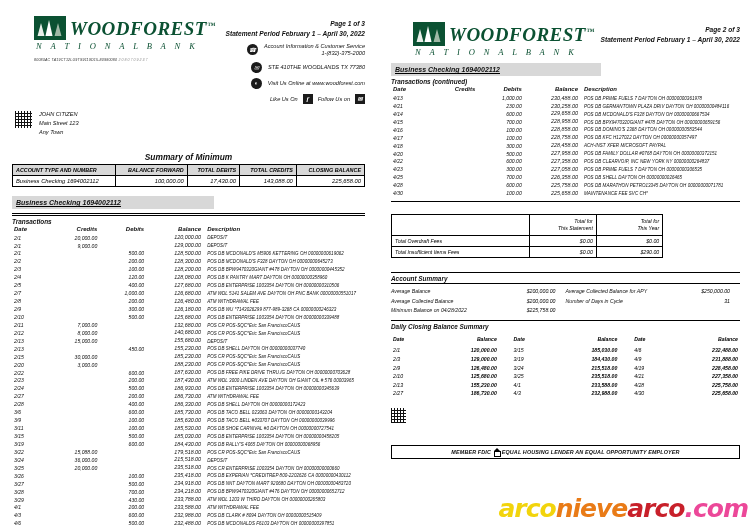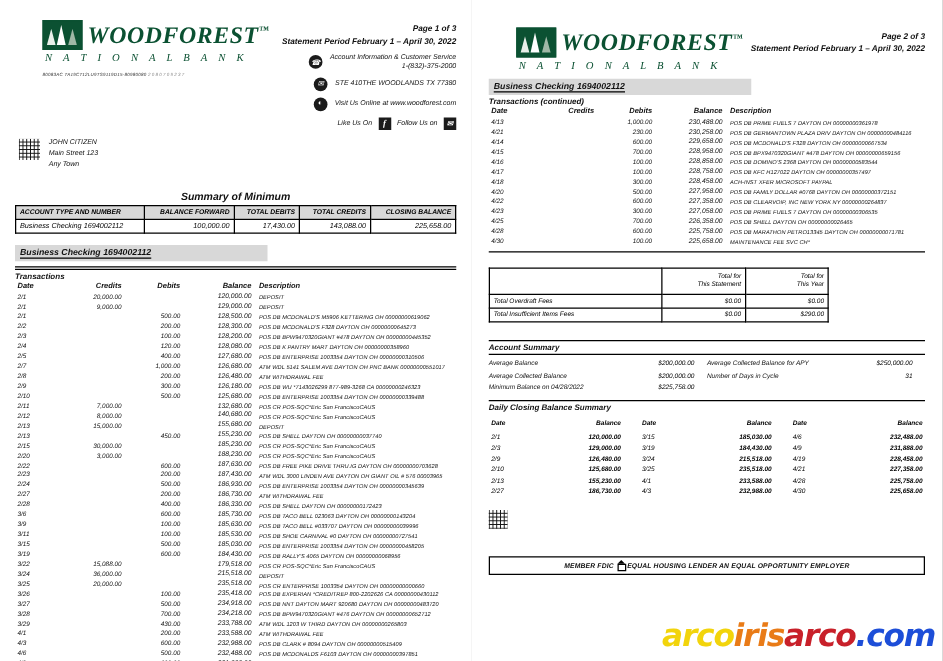--- a/index.html
+++ b/index.html
@@ -110,21 +110,21 @@
        linear-gradient(0deg,#111 1px,transparent 1px);
      background-size:3px 3px,3px 3px;background-color:#fff;}
   .fdic{border:1px solid #000;text-align:center;font-size:5.4px;font-weight:bold;padding:3px 0;margin-top:22px;letter-spacing:.15px;color:#111;}
   .house{display:inline-block;width:7px;height:6px;position:relative;vertical-align:-1px;margin:0 1px;}
   .house:before{content:"";position:absolute;left:0;top:2px;width:5px;height:4px;border:1px solid #000;}
   .house:after{content:"";position:absolute;left:0.2px;top:-0.6px;width:0;height:0;border-left:3.4px solid transparent;border-right:3.4px solid transparent;border-bottom:3.2px solid #000;}
   .wm{position:absolute;right:6px;bottom:6px;font-size:25px;font-weight:bold;font-family:"DejaVu Sans",sans-serif;letter-spacing:-1px;white-space:nowrap;}
   .wm .a{color:#f2d40c;}
   .wm .b{color:#e97b17;}
   .wm .c{color:#c8202a;}
-  .wm .d{color:#1d4ed8;}
+  .wm .d{color:#ec4899;}
 </style>
 </head>
 <body>
 
 <div class="screen">
 
   <div class="page page-left">
 
     <div class="hdr">
       <div class="brandwrap">
@@ -763,16 +763,16 @@
 
     <div class="qr2"></div>
 
     <div class="fdic">
       <span>MEMBER FDIC</span>
       <span class="house"></span><span>EQUAL HOUSING LENDER</span>
       <span>AN EQUAL OPPORTUNITY EMPLOYER</span>
     </div>
 
     <div class="wm">
-      <span class="a">arco</span><span class="b">iris</span><span class="c">arco</span><span class="d">.com</span>
+      <span class="a">arco</span><span class="b">nieve</span><span class="c">arco</span><span class="d">.com</span>
     </div>
   </div>
 </div>
 
 </body></html>

